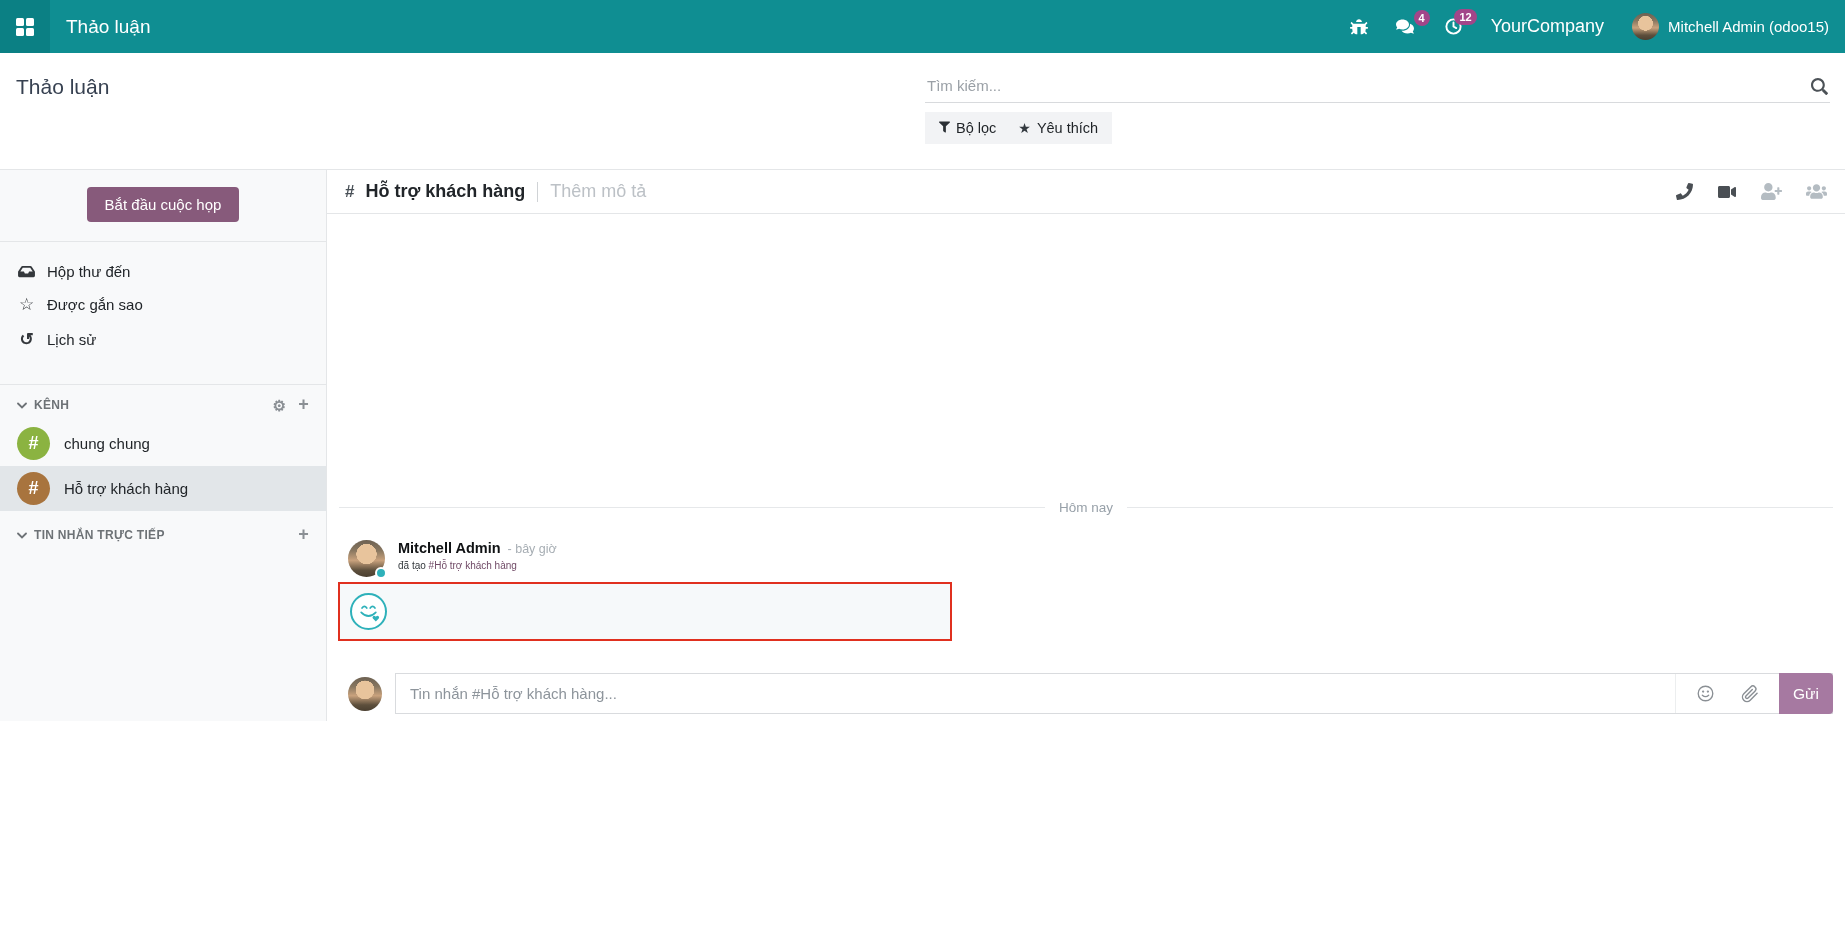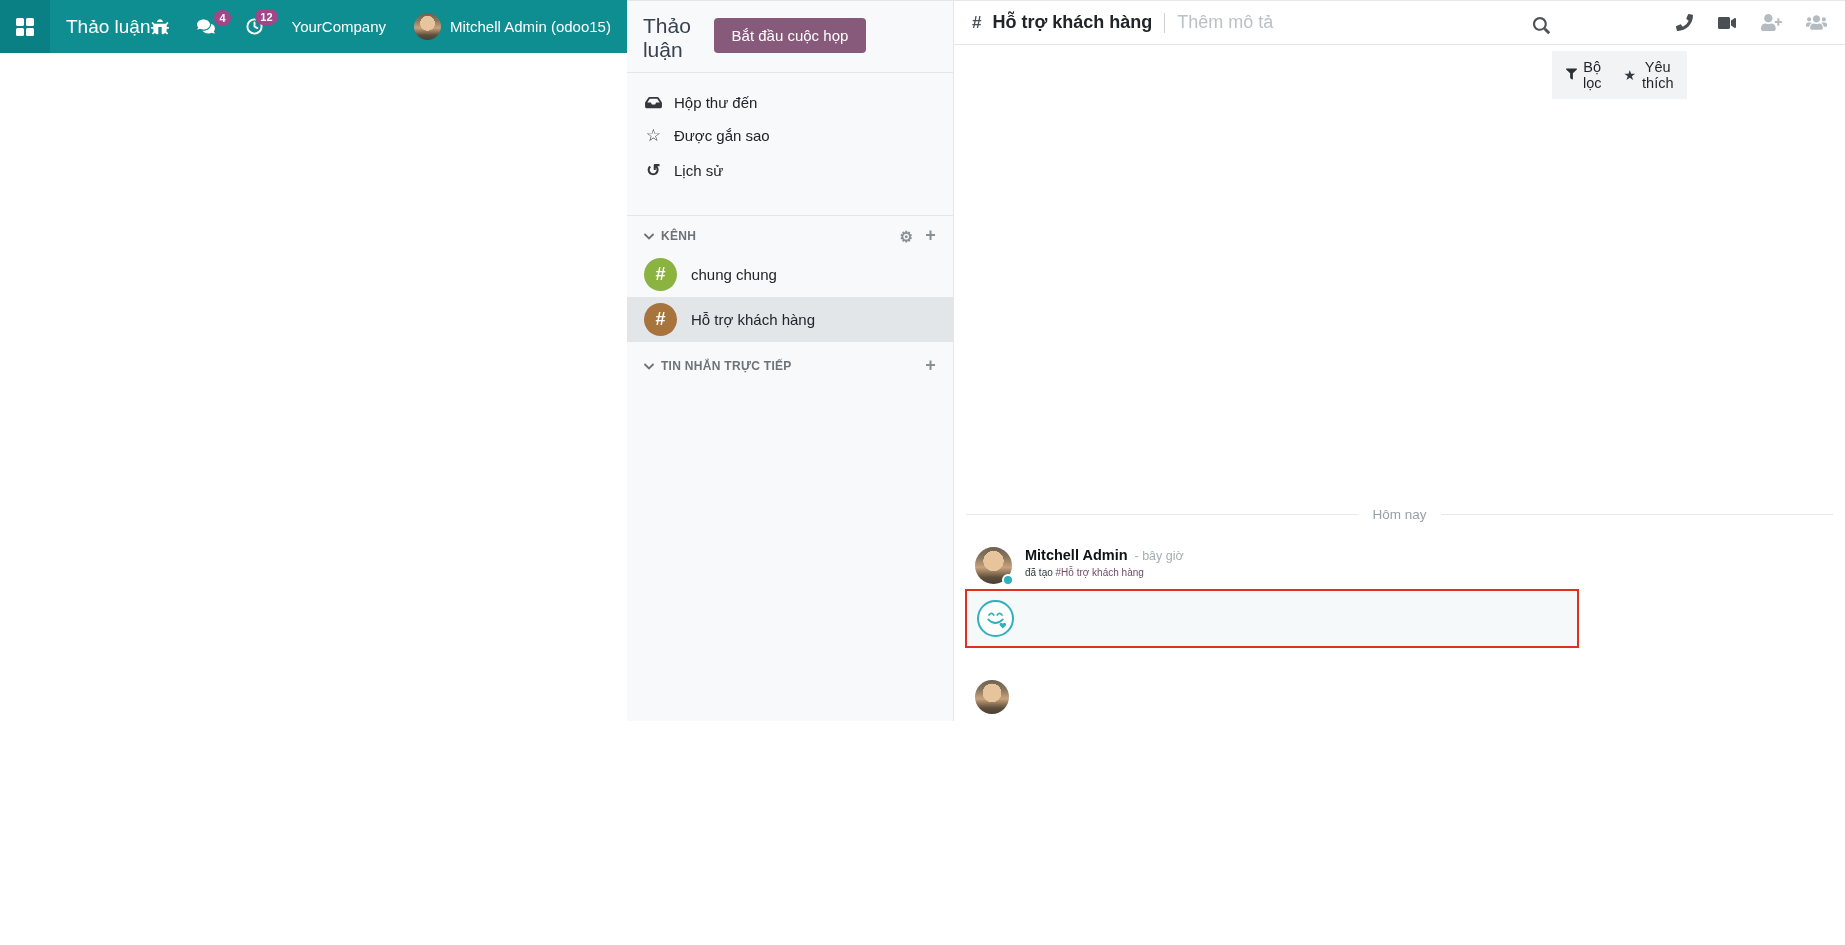--- a/index.html
+++ b/index.html
@@ -1,30 +1,30 @@
 <!DOCTYPE html>
 <html><head>
 <meta charset="utf-8">
 <style>
   * { box-sizing: border-box; margin: 0; padding: 0; }
   html,body { width:1845px; height:945px; overflow:hidden; }
   body { font-family:"Liberation Sans", sans-serif; background:#fff; color:#212529; }
-  .app { width:1845px; height:721px; display:flex; flex-direction:row; }
+  .app { width:1845px; height:721px; display:flex; flex-direction:column;gap:8px; }
 
   
   .navbar { height:53px; background:#0f8e92; display:flex; align-items:center; flex:0 0 auto; color:#fff; }
   .apps-btn { width:50px; height:53px; background:#0b8084; display:flex; align-items:center; justify-content:center; cursor:pointer; }
   .grid-icon { display:grid; grid-template-columns:8px 8px; grid-template-rows:8px 8px; gap:2px; }
   .grid-icon i { background:#fff; border-radius:1.5px; }
   .nav-title { font-size:19px; font-weight:500; margin-left:16px; }
   .nav-right { margin-left:auto; display:flex; align-items:center; gap:28px; padding-right:16px; }
   .nav-icon { position:relative; display:flex; align-items:center; cursor:pointer; }
   .nav-icon svg { display:block; }
   .badge { position:absolute; top:-8px; right:-14px; background:#a24689; color:#fff; font-size:11px; line-height:1; padding:3px 5px 2px; border-radius:9px; font-weight:700; }
-  .nav-company { font-size:15px; cursor:pointer; }
+  .nav-company { font-size:18px; cursor:pointer; }
   .nav-user { display:flex; align-items:center; gap:9px; cursor:pointer; }
   .nav-user .uavatar { width:27px; height:27px; border-radius:50%; }
   .nav-user span.uname { font-size:15px; }
   .photo { background:
       radial-gradient(circle at 50% 38%, #e8c49c 0 34%, transparent 35%),
       linear-gradient(180deg,#6d6152 0%, #87765f 28%, #c9a27d 55%, #5d4f3c 82%, #4a3f30 100%); }
 
   
   .control-panel { height:100px; position:relative; flex:0 0 auto; background:#fff; }
   .breadcrumb { position:absolute; left:16px; top:14px; font-size:21px; color:#374151; }
@@ -292,16 +292,35 @@
                 <path d="M9.5 19 q8.5 8.5 17 0"></path>
                 <path d="M26.5 29.5l-3.4-3.3a2 2 0 012.8-2.8l.6.6.6-.6a2 2 0 012.8 2.8z" fill="#2eb1ba" stroke="none"></path>
               </svg>
             </div>
           </div>
         </div>
       </div>
 
       <div class="composer">
         <div class="msg-avatar photo"></div>
+        <div class="composer-box">
+          <input class="composer-input" placeholder="Tin nhắn #Hỗ trợ khách hàng..." style="">
+          <div class="composer-tools">
+            <span class="tl">
+              <svg width="19" height="19" viewBox="0 0 24 24" fill="none" stroke="#8a8f94" stroke-width="1.7" stroke-linecap="round">
+                  <circle cx="12" cy="12" r="9.2"></circle>
+                  <path d="M8 14.2 q4 3.6 8 0"></path>
+                  <circle cx="9" cy="9.6" r="0.6" fill="#8a8f94"></circle>
+                  <circle cx="15" cy="9.6" r="0.6" fill="#8a8f94"></circle>
+                </svg>
+            </span>
+            <span class="tl">
+              <svg width="18" height="18" viewBox="0 0 24 24" fill="none" stroke="#8a8f94" stroke-width="1.9" stroke-linecap="round" stroke-linejoin="round">
+                  <path d="M21.44 11.05l-9.19 9.19a6 6 0 01-8.49-8.49l9.19-9.19a4 4 0 015.66 5.66l-9.2 9.19a2 2 0 01-2.83-2.83l8.49-8.48"></path>
+                </svg>
+            </span>
+          </div>
+          <button class="send-btn">Gửi</button>
+        </div>
       </div>
     </main>
   </div>
 </div>
 
 </body></html>

